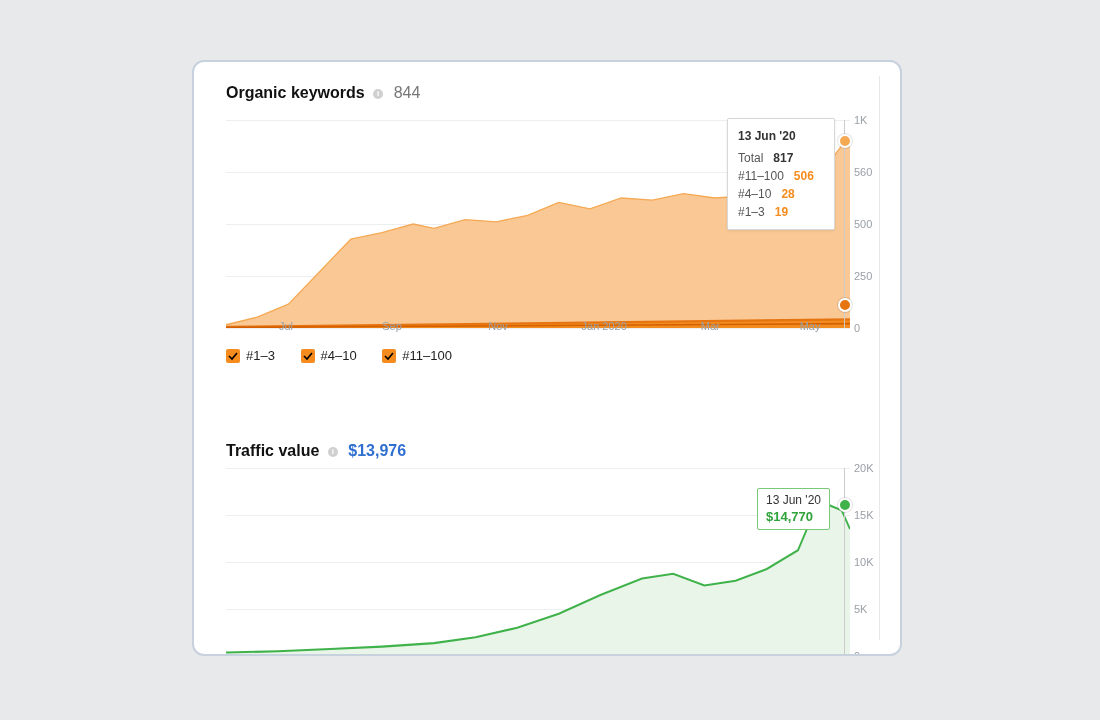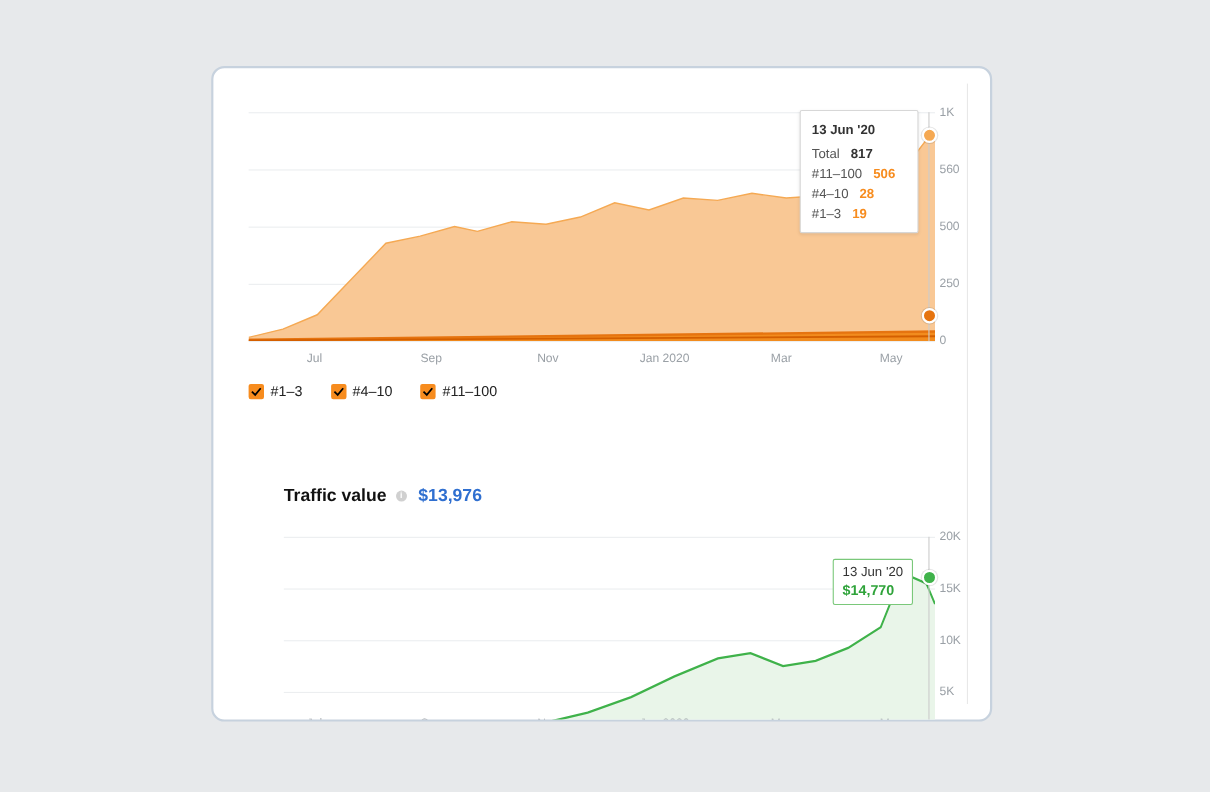--- a/index.html
+++ b/index.html
@@ -6,21 +6,21 @@
   .card{
     position:absolute;left:192px;top:60px;width:710px;height:596px;
     background:#fff;border:2px solid #c7d2de;border-radius:12px;box-sizing:border-box;
     overflow:hidden;
   }
   .inner-divider{
     position:absolute;right:20px;top:14px;bottom:14px;width:1px;background:#e8e8e8;
   }
   .section{position:absolute;left:0;right:0;}
   .sec1{top:22px;height:340px;}
-  .sec2{top:380px;height:260px;padding-left:32px;}
+  .sec2{top:380px;height:260px;}
   .title-row{font-size:16px;font-weight:700;color:#111;padding-left:32px;}
   .title-row .count{font-weight:400;color:#777;margin-left:6px;}
   .title-row .info{display:inline-block;width:10px;height:10px;border-radius:50%;background:#d0d0d0;color:#fff;font-size:8px;line-height:10px;text-align:center;margin-left:4px;vertical-align:2px;}
   .title-row .tv{color:#2f6fd0;font-weight:700;margin-left:6px;}
   .chart-wrap{position:relative;margin:18px 50px 0 32px;height:192px;}
   .chart-wrap.big{height:208px;}
   .grid-line{position:absolute;left:0;right:0;height:1px;background:#eceef0;}
   .y-labels{position:absolute;right:-44px;top:0;bottom:0;width:40px;font-size:11px;color:#9aa0a6;}
   .y-labels span{position:absolute;left:0;}
   .x-labels{position:absolute;left:32px;right:50px;font-size:11px;color:#9aa0a6;}
@@ -48,20 +48,25 @@
   }
   .tt2 .val{color:#2fa33a;font-weight:700;font-size:13px;}
 </style>
 </head>
 <body>
 
 <div class="card">
   <div class="inner-divider"></div>
 
   <div class="section sec1">
+    <div class="title-row">
+      <span>Organic keywords</span>
+      <span class="info">i</span>
+      <span class="count">844</span>
+    </div>
 
     <div class="chart-wrap big">
       <div class="grid-line" style="top:0%"></div>
       <div class="grid-line" style="top:25%"></div>
       <div class="grid-line" style="top:50%"></div>
       <div class="grid-line" style="top:75%"></div>
       <div class="grid-line" style="top:100%"></div>
 
       <div class="y-labels">
         <span style="top:-6px">1K</span>
@@ -141,21 +146,21 @@
     </div>
   </div>
 
   <div class="section sec2">
     <div class="title-row">
       <span>Traffic value</span>
       <span class="info">i</span>
       <span class="tv">$13,976</span>
     </div>
 
-    <div class="chart-wrap" style="height:188px;margin-top:28px;">
+    <div class="chart-wrap" style="height:188px;margin-top:8px;">
       <div class="grid-line" style="top:0%"></div>
       <div class="grid-line" style="top:25%"></div>
       <div class="grid-line" style="top:50%"></div>
       <div class="grid-line" style="top:75%"></div>
       <div class="grid-line" style="top:100%"></div>
 
       <div class="y-labels">
         <span style="top:-6px">20K</span>
         <span style="top:calc(25% - 6px)">15K</span>
         <span style="top:calc(50% - 6px)">10K</span>

